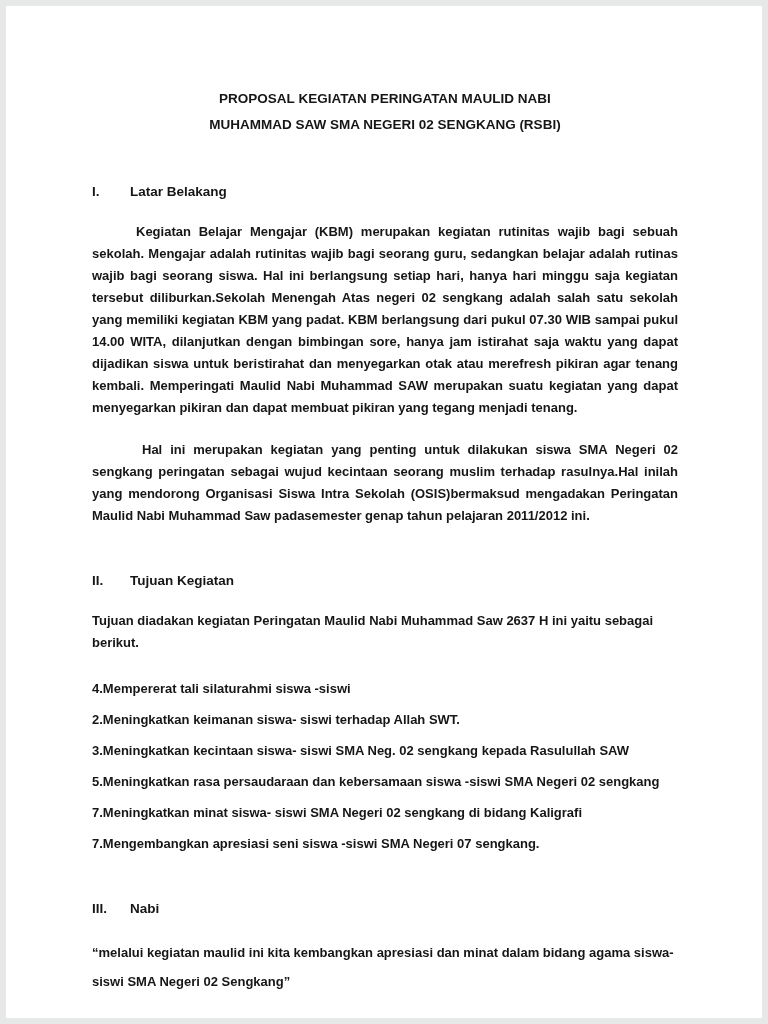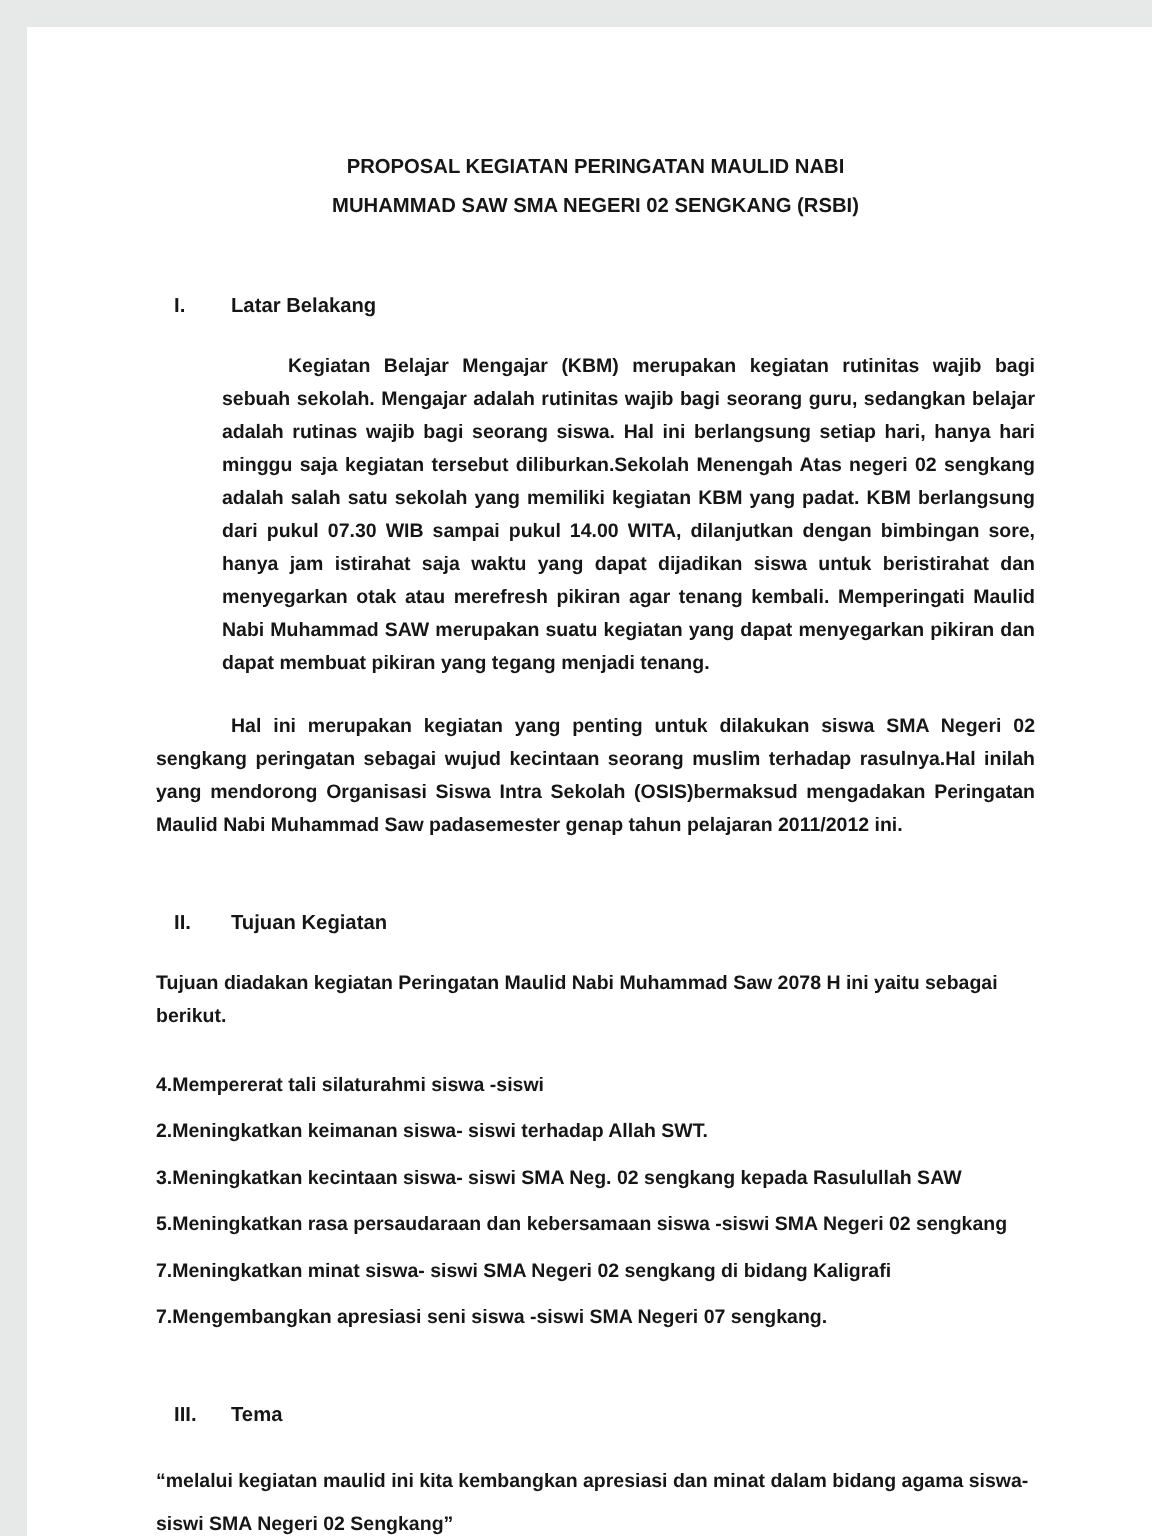--- a/index.html
+++ b/index.html
@@ -5,21 +5,21 @@
   html, body {
     margin: 0;
     padding: 0;
     background: #e7e9e9;
     font-family: "Liberation Sans", sans-serif;
   }
   .canvas {
     width: 768px;
     height: 1024px;
     box-sizing: border-box;
-    padding: 18px;
+    padding: 6px;
     background: #e7e9e9;
     border-radius: 18px;
   }
   .page {
     width: 756px;
     height: 1012px;
     background: #ffffff;
     box-sizing: border-box;
     padding: 80px 84px 0 86px;
     color: #161616;
@@ -27,33 +27,33 @@
     font-size: 13px;
     overflow: hidden;
   }
   .title {
     text-align: center;
     font-size: 13.5px;
     line-height: 26px;
     margin: 0 0 46px 0;
   }
   .section-heading {
-    margin: 0 0 22px 12px;
+    margin: 0 0 22px 0;
     font-size: 13.5px;
   }
   .section-heading .sec-num {
     display: inline-block;
     width: 38px;
   }
   .para {
     text-align: justify;
     line-height: 22px;
     margin: 0 0 20px 0;
   }
-  .indent1 { text-indent: 44px; margin-left: 44px; }
+  .indent1 { text-indent: 44px; }
   .indent2 { text-indent: 50px; }
   .gap-before-section { margin-top: 46px; }
   .intro {
     line-height: 22px;
     margin: 0 0 24px 0;
   }
   .list-item {
     line-height: 22px;
     margin: 0 0 9px 0;
   }
@@ -79,29 +79,29 @@
     </div>
 
     <p class="para indent1">Kegiatan Belajar Mengajar (KBM) merupakan kegiatan rutinitas wajib bagi sebuah sekolah. Mengajar adalah rutinitas wajib bagi seorang guru, sedangkan belajar adalah rutinas wajib bagi seorang siswa. Hal ini berlangsung setiap hari, hanya hari minggu saja kegiatan tersebut diliburkan.Sekolah Menengah Atas negeri 02 sengkang adalah salah satu sekolah yang memiliki kegiatan KBM yang padat. KBM berlangsung dari pukul 07.30 WIB sampai pukul 14.00 WITA, dilanjutkan dengan bimbingan sore, hanya jam istirahat saja waktu yang dapat dijadikan siswa untuk beristirahat dan menyegarkan otak atau merefresh pikiran agar tenang kembali. Memperingati Maulid Nabi Muhammad SAW merupakan suatu kegiatan yang dapat menyegarkan pikiran dan dapat membuat pikiran yang tegang menjadi tenang.</p>
 
     <p class="para indent2">Hal ini merupakan kegiatan yang penting untuk dilakukan siswa SMA Negeri 02 sengkang peringatan sebagai wujud kecintaan seorang muslim terhadap rasulnya.Hal inilah yang mendorong Organisasi Siswa Intra Sekolah (OSIS)bermaksud mengadakan Peringatan Maulid Nabi Muhammad Saw padasemester genap tahun pelajaran 2011/2012 ini.</p>
 
     <div class="section-heading gap-before-section">
       <span class="sec-num">II.</span><span>Tujuan Kegiatan</span>
     </div>
 
-    <p class="intro">Tujuan diadakan kegiatan Peringatan Maulid Nabi Muhammad Saw 2078 H ini yaitu sebagai berikut.</p>
+    <p class="intro">Tujuan diadakan kegiatan Peringatan Maulid Nabi Muhammad Saw 2637 H ini yaitu sebagai berikut.</p>
 
     <p class="list-item">4.Mempererat tali silaturahmi siswa -siswi</p>
     <p class="list-item">2.Meningkatkan keimanan siswa- siswi terhadap Allah SWT.</p>
     <p class="list-item">3.Meningkatkan kecintaan siswa- siswi SMA Neg. 02 sengkang kepada  Rasulullah SAW</p>
     <p class="list-item">5.Meningkatkan rasa persaudaraan dan kebersamaan siswa -siswi SMA Negeri 02 sengkang</p>
     <p class="list-item">7.Meningkatkan minat siswa- siswi SMA Negeri 02 sengkang di bidang Kaligrafi</p>
     <p class="list-item">7.Mengembangkan apresiasi seni siswa -siswi SMA Negeri 07 sengkang.</p>
 
     <div class="section-heading gap-before-section">
-      <span class="sec-num">III.</span><span>Tema</span>
+      <span class="sec-num">III.</span><span>Nabi</span>
     </div>
 
     <p class="tema-quote">“melalui kegiatan maulid ini kita kembangkan apresiasi dan minat dalam bidang agama siswa-siswi SMA Negeri 02 Sengkang”</p>
 
   </div>
 </div>
 
 </body></html>

